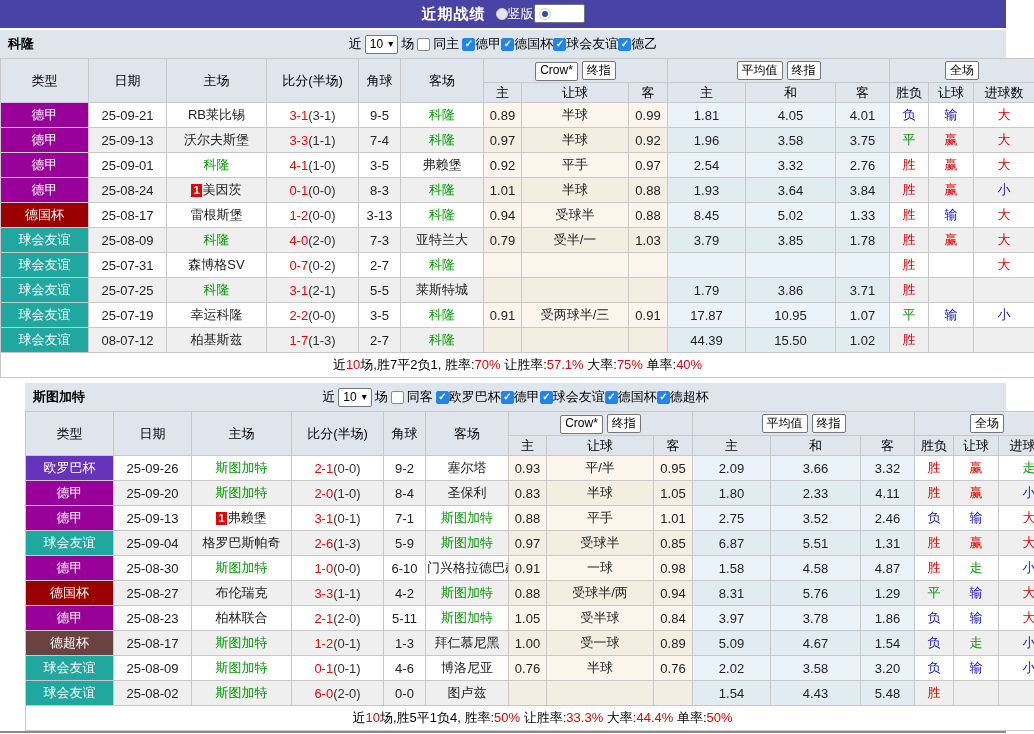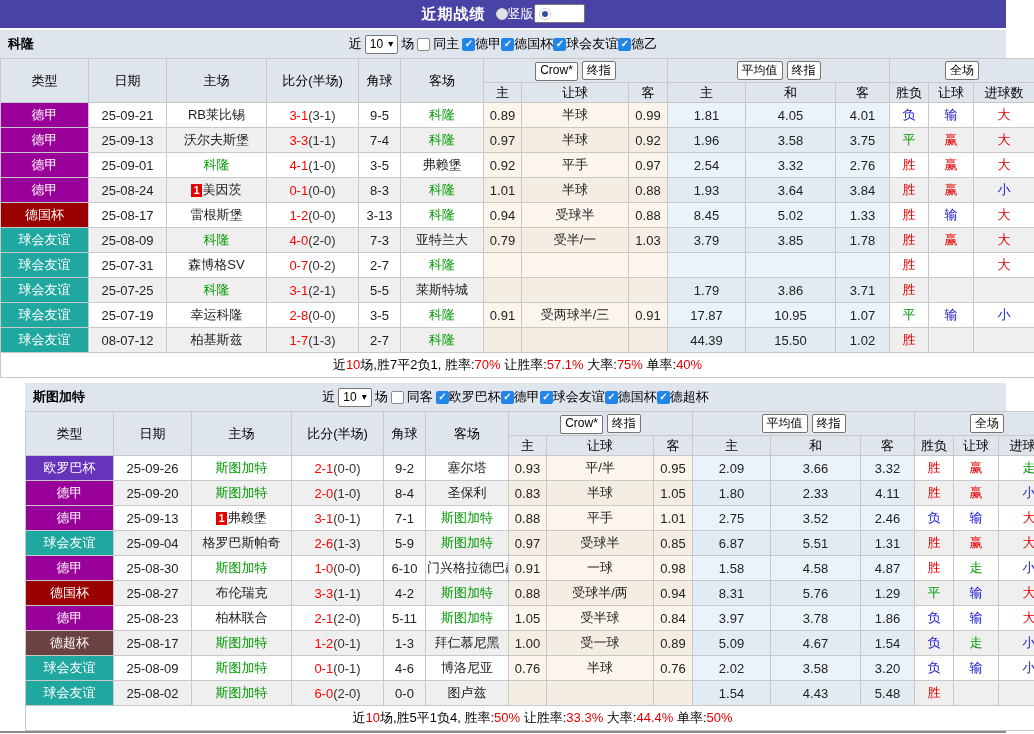--- a/index.html
+++ b/index.html
@@ -296,21 +296,21 @@
               <td class="c-avg">3.86</td>
               <td class="c-avg">3.71</td>
               <td class="plain"><span class="t-r">胜</span></td>
               <td class="plain"><span></span></td>
               <td class="plain"><span></span></td>
             </tr>
             <tr>
               <td class="type-cell" style="background: rgb(32, 168, 160);">球会友谊</td>
               <td class="plain">25-07-19</td>
               <td class="plain"><span>幸运科隆</span></td>
-              <td class="plain"><span class="score">2-8</span><span class="half">(0-0)</span></td>
+              <td class="plain"><span class="score">2-2</span><span class="half">(0-0)</span></td>
               <td class="plain">3-5</td>
               <td class="plain"><span class="t-g">科隆</span></td>
               <td class="c-odds">0.91</td>
               <td class="c-odds">受两球半/三</td>
               <td class="c-odds">0.91</td>
               <td class="c-avg">17.87</td>
               <td class="c-avg">10.95</td>
               <td class="c-avg">1.07</td>
               <td class="plain"><span class="t-g">平</span></td>
               <td class="plain"><span class="t-b">输</span></td>

